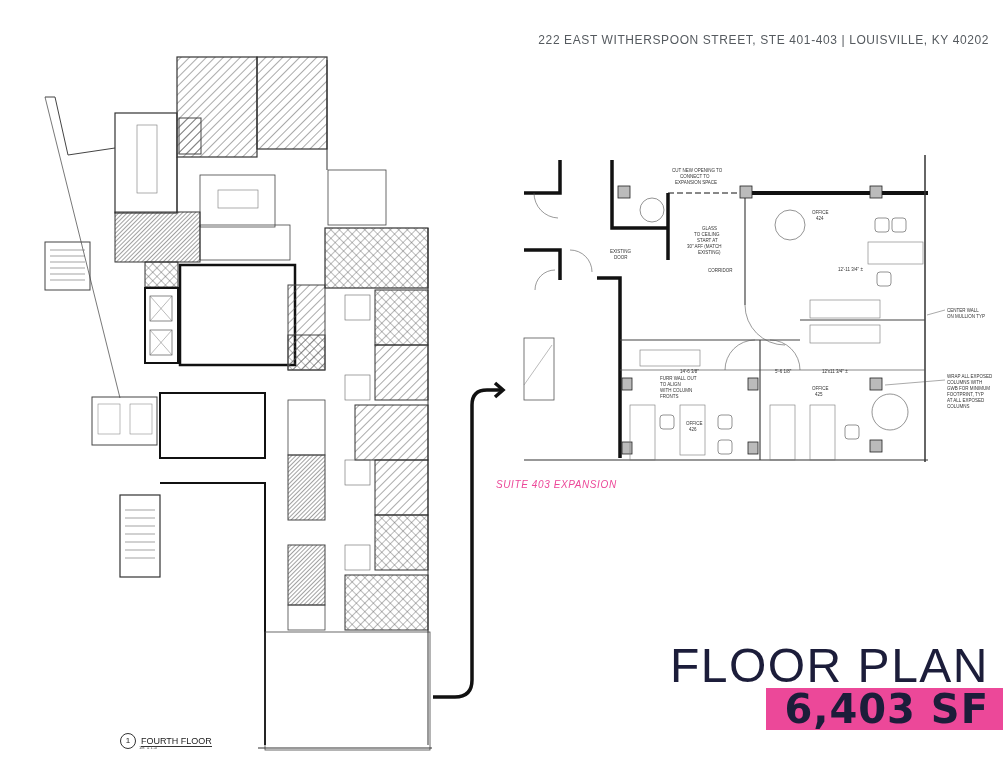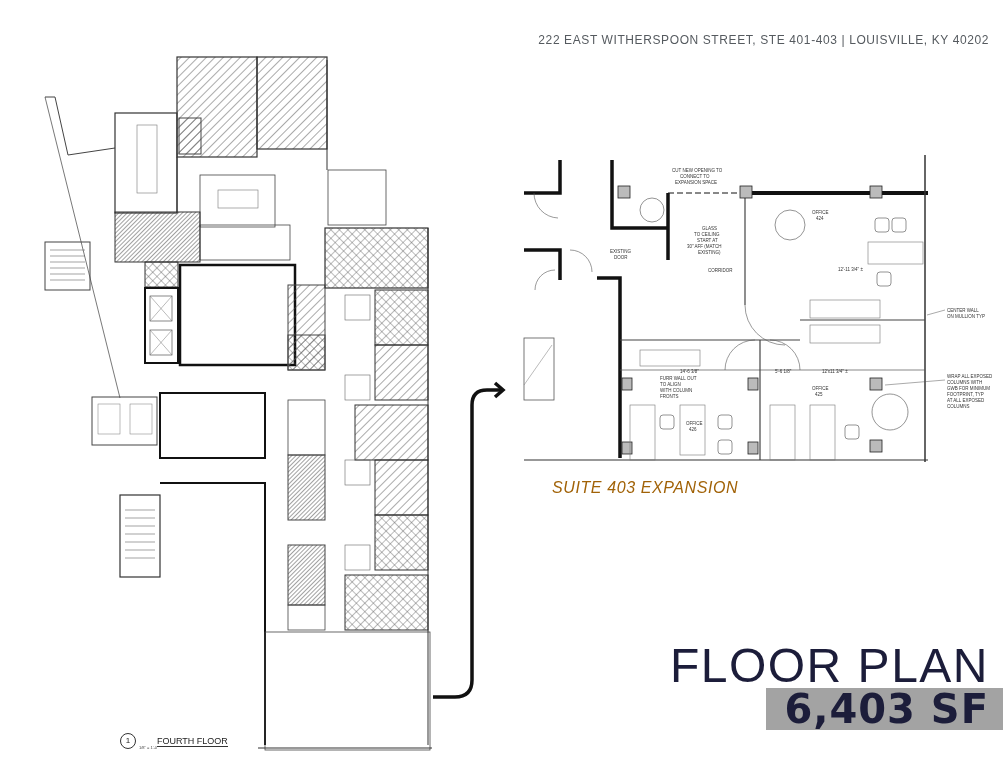--- a/index.html
+++ b/index.html
@@ -1,25 +1,25 @@
 <!DOCTYPE html>
 <html><head>
 <meta charset="utf-8">
 <style>
   html, body { margin: 0; padding: 0; background: #ffffff; }
   body { width: 1003px; height: 784px; position: relative; overflow: hidden; font-family: "Liberation Sans", sans-serif; }
   .address { position: absolute; right: 14px; top: 33px; font-size: 12px; letter-spacing: 0.6px; color: #555a5f; white-space: nowrap; }
   .plan-svg { position: absolute; left: 0; top: 0; }
-  .suite-caption { position: absolute; left: 552px; top: 479px; font-size: 16px; font-style: italic; letter-spacing: 0.6px; color: #a16207; }
+  .suite-caption { position: absolute; left: 496px; top: 479px; font-size: 10px; font-style: italic; letter-spacing: 0.6px; color: #ec4899; }
   .title-main { position: absolute; right: 14px; top: 644px; font-size: 48px; font-weight: 300; letter-spacing: 1.5px; color: #1c1d3a; line-height: 44px; white-space: nowrap; }
-  .title-badge { position: absolute; left: 766px; top: 688px; width: 237px; height: 42px; background: #a3a3a3; }
+  .title-badge { position: absolute; left: 766px; top: 688px; width: 237px; height: 42px; background: #ec4899; }
   .title-badge span { position: absolute; right: 14px; top: -1px; font-size: 40px; font-weight: 700; letter-spacing: 1px; color: #1c1d3a; line-height: 44px; font-family: "DejaVu Sans", sans-serif; }
   .floor-label { position: absolute; left: 120px; top: 733px; display: flex; align-items: center; }
   .floor-num { width: 14px; height: 14px; border: 1px solid #333; border-radius: 50%; font-size: 8px; text-align: center; line-height: 14px; color: #222; }
-  .floor-text { margin-left: 21px; font-size: 9px; color: #222; border-bottom: 1px solid #333; line-height: 10px; }
+  .floor-text { margin-left: 5px; font-size: 9px; color: #222; border-bottom: 1px solid #333; line-height: 10px; }
   .floor-scale { position: absolute; left: 19px; top: 12px; font-size: 4px; color: #444; white-space: nowrap; }
 </style>
 </head>
 <body>
 
 <div class="address">222 EAST WITHERSPOON STREET, STE 401-403 | LOUISVILLE, KY 40202</div>
 
 <svg class="plan-svg" width="1003" height="784" viewBox="0 0 1003 784" xmlns="http://www.w3.org/2000/svg">
   <defs>
     <pattern id="diag" width="6" height="6" patternUnits="userSpaceOnUse" patternTransform="rotate(45)">

